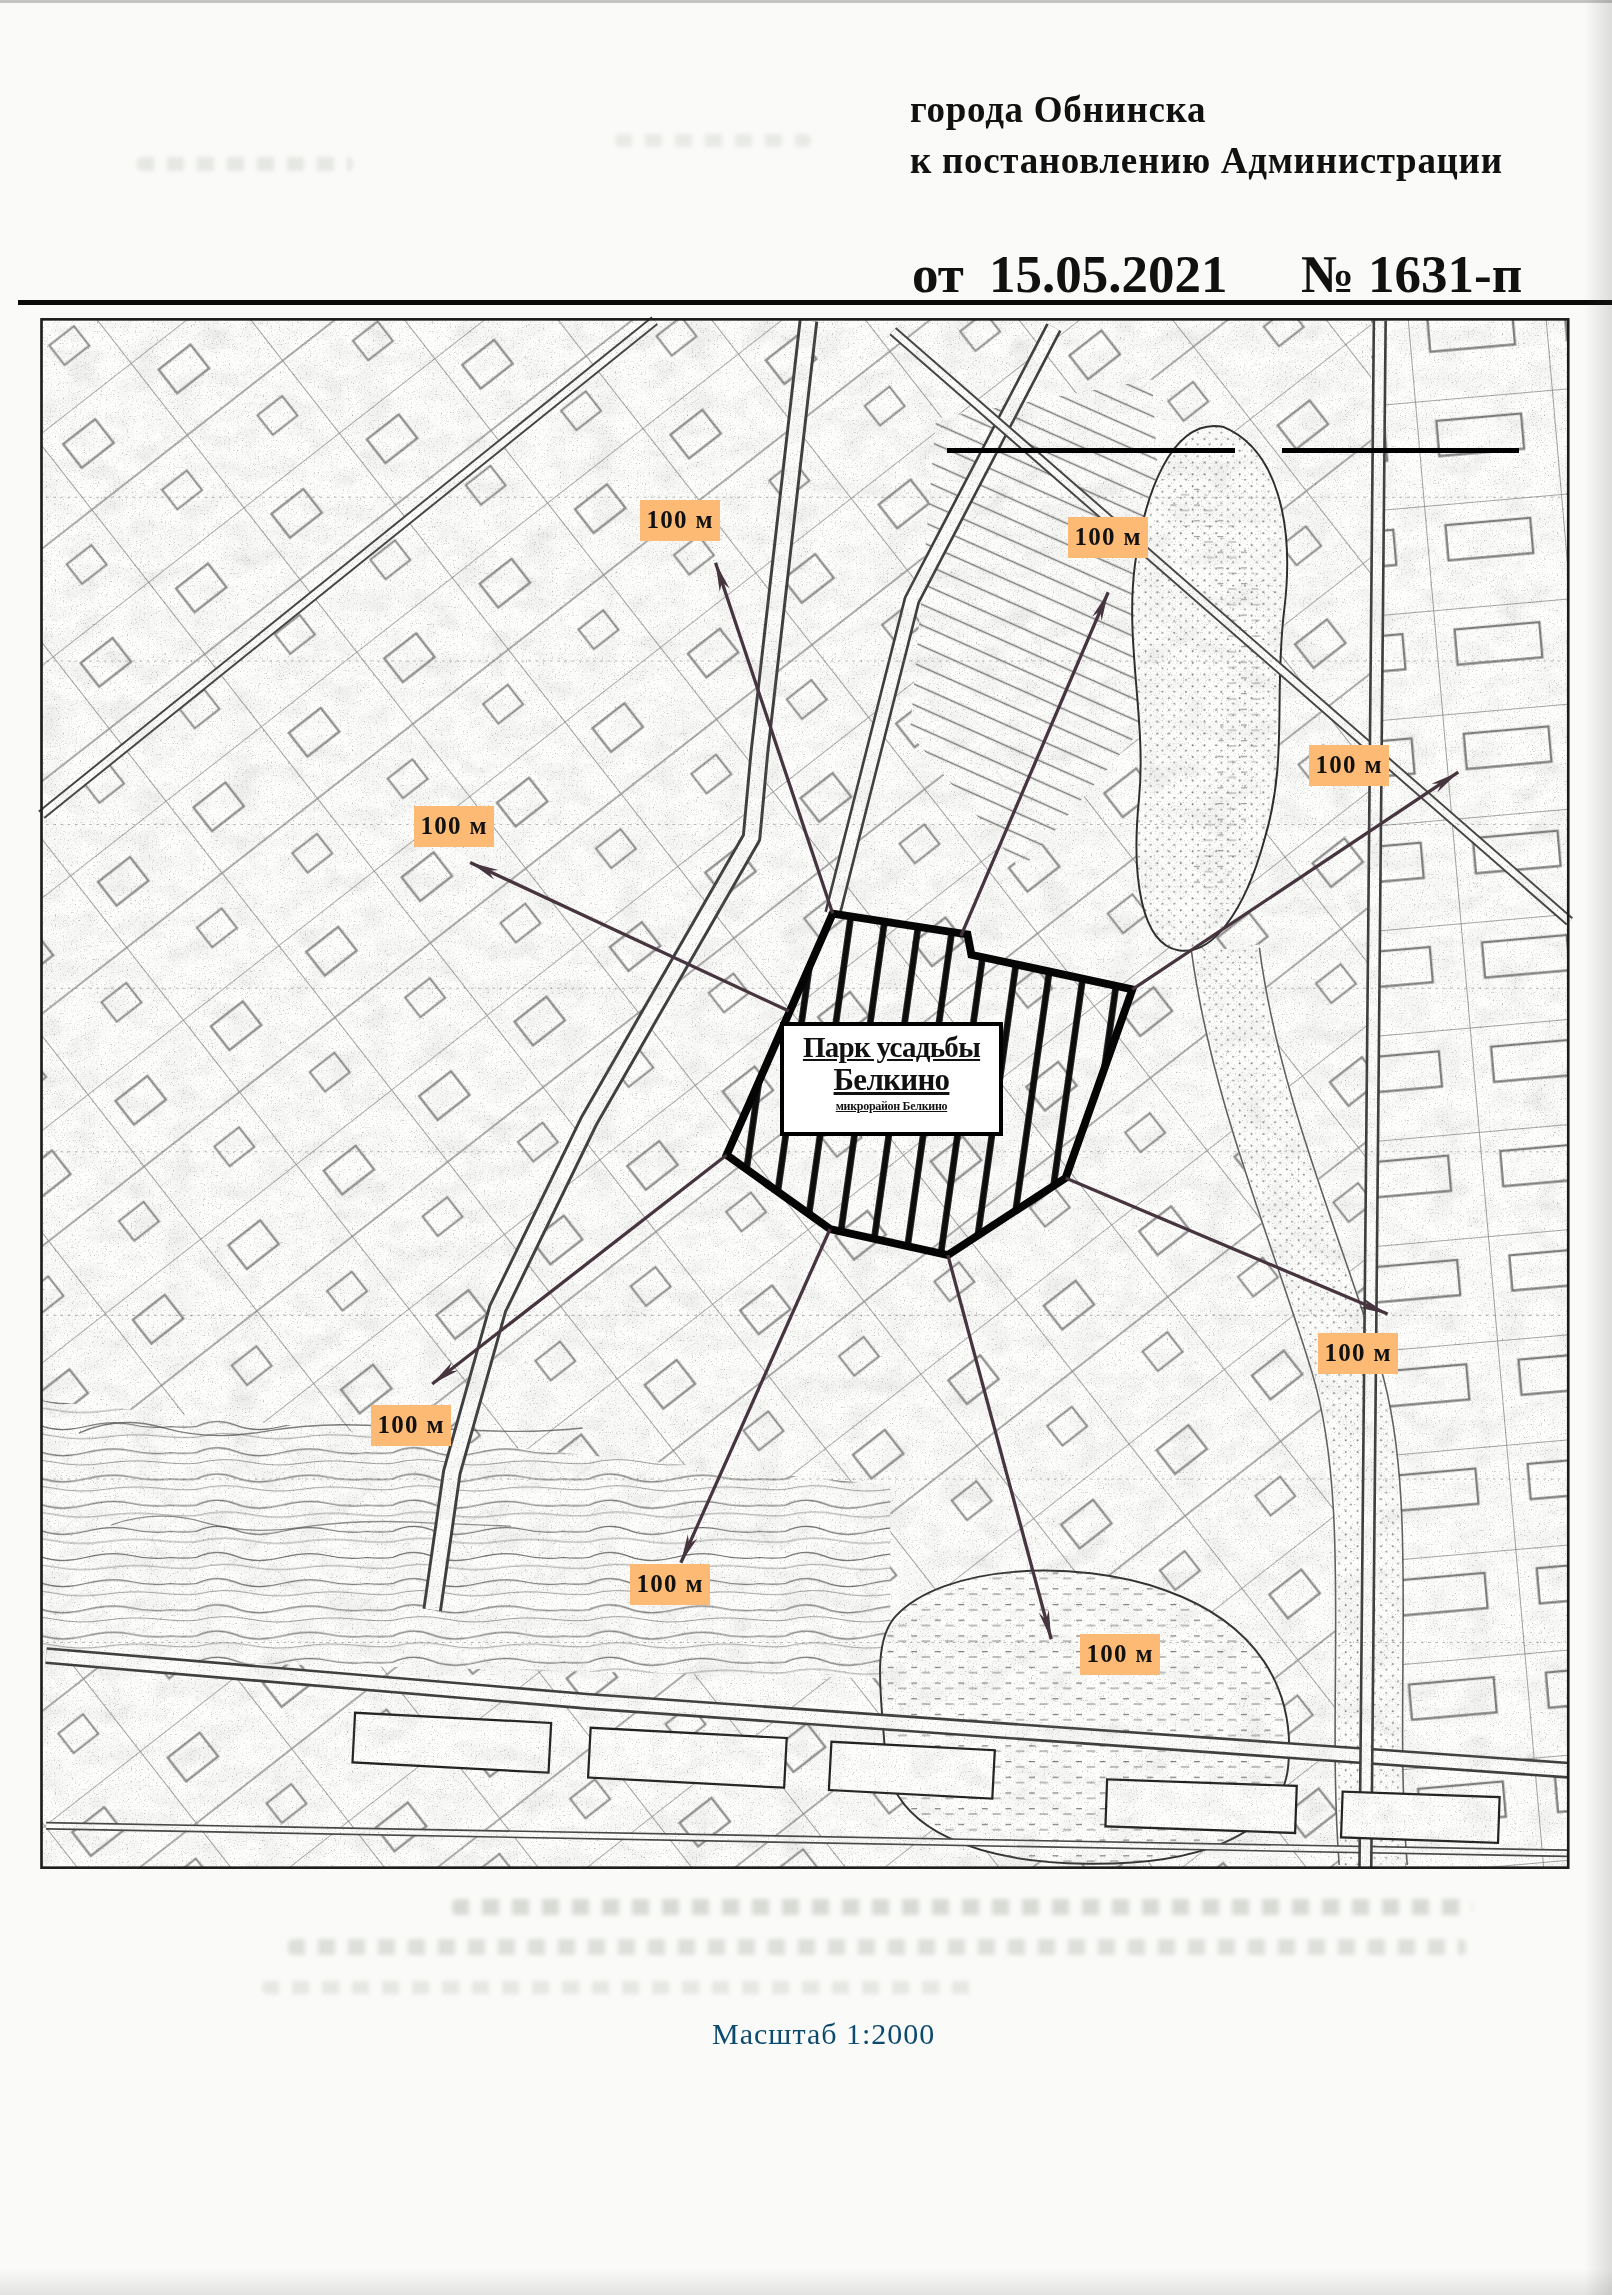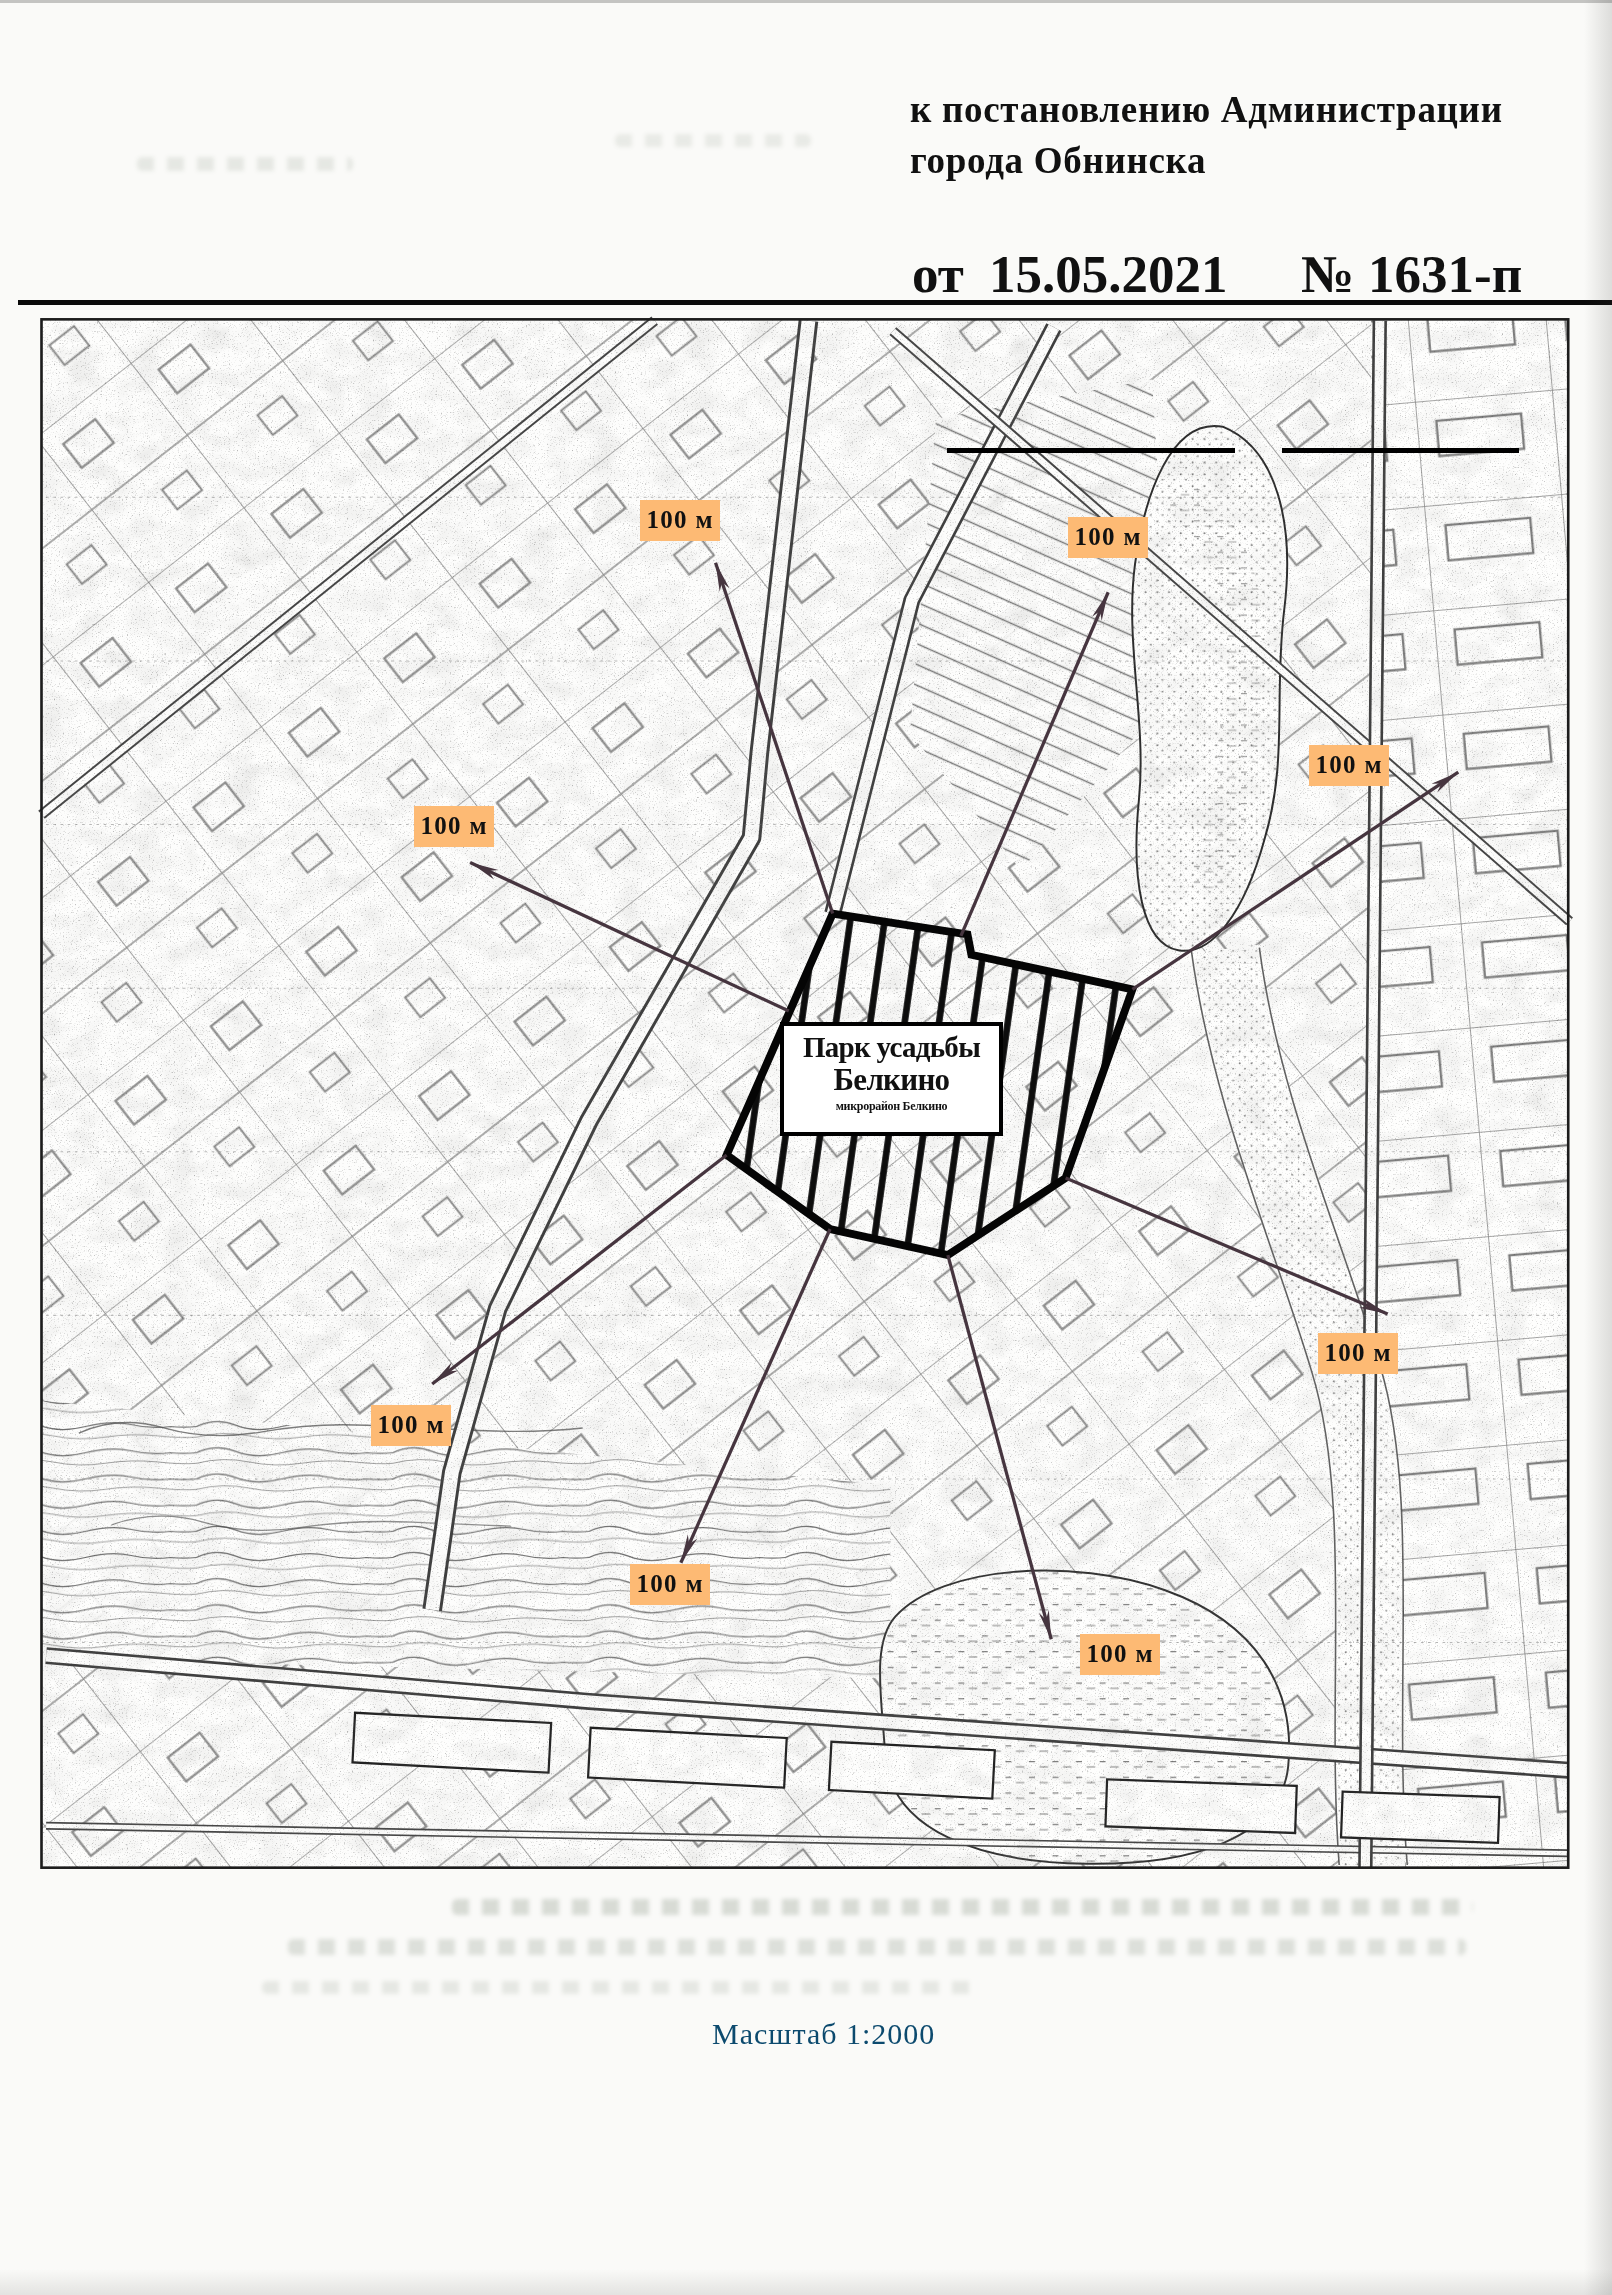--- a/index.html
+++ b/index.html
@@ -17,21 +17,21 @@
   .hrow{position:absolute;left:0;top:160px;width:668px;height:59px;font-size:53px;font-weight:bold;}
   .hrow span{position:absolute;white-space:nowrap;}
   .u1{position:absolute;left:37px;top:204px;width:288px;height:4.6px;background:#000;}
   .u2{position:absolute;left:372px;top:204px;width:237px;height:4.6px;background:#000;}
   .sep{position:absolute;left:18.3px;top:300px;width:1594px;height:4.6px;background:#0a0a0a;}
   
   .lbl100{position:absolute;background:#fdba74;padding:1.3px 6.5px 2.6px 6.5px;font-size:25px;font-weight:bold;
           line-height:37px;white-space:nowrap;letter-spacing:1.3px;}
   
   #sitebox{position:absolute;left:780px;top:1022px;width:223px;height:114px;background:#fff;
-           border:4.6px solid #000;box-sizing:border-box;text-align:center;}
+           border:4.6px solid #000;box-sizing:border-box;text-align:center;text-decoration:underline;}
   .s1{font-size:29px;font-weight:bold;line-height:33px;margin-top:5.2px;letter-spacing:-0.7px;}
   .s2{font-size:31px;font-weight:bold;line-height:31px;letter-spacing:-0.7px;}
   .s3{font-size:12px;font-weight:bold;line-height:23.6px;letter-spacing:-0.3px;}
   
   #scale{position:absolute;left:712px;top:2017px;font-size:30px;color:#0c4a6e;letter-spacing:1px;}
   
   .smudge{position:absolute;filter:blur(2px);border-radius:5.2px;
           background:repeating-linear-gradient(90deg,rgba(108,122,102,.40) 0 17px,rgba(108,122,102,0) 17px 30px);}
   svg{position:absolute;left:0;top:0;}
 </style>
@@ -179,22 +179,22 @@
       <line x1="1110" y1="1765" x2="660" y2="2115" marker-end="url(#ah)"></line>
       <line x1="1268" y1="1878" x2="1040" y2="2388" marker-end="url(#ah)"></line>
       <line x1="1448" y1="1918" x2="1606" y2="2505" marker-end="url(#ah)"></line>
       <line x1="1628" y1="1800" x2="2120" y2="2008" marker-end="url(#ah)"></line>
     </g>
 
     <rect x="63" y="488" width="2333" height="2366" fill="none" stroke="#1c1c1c" stroke-width="4"></rect>
   </svg>
 
   <div id="hdr">
+    <div class="hline">города  Обнинска</div>
     <div class="hline">к постановлению Администрации</div>
-    <div class="hline">города  Обнинска</div>
     <div class="hrow">
       <span style="left:2px;top:0;">от</span>
       <span style="left:79px;top:0;">15.05.2021</span>
       <span style="left:391px;top:0;">№</span>
       <span style="left:458px;top:0;text-align:right;">1631-п</span>
       <span class="u1"></span>
       <span class="u2"></span>
     </div>
   </div>
   <div class="sep"></div>

